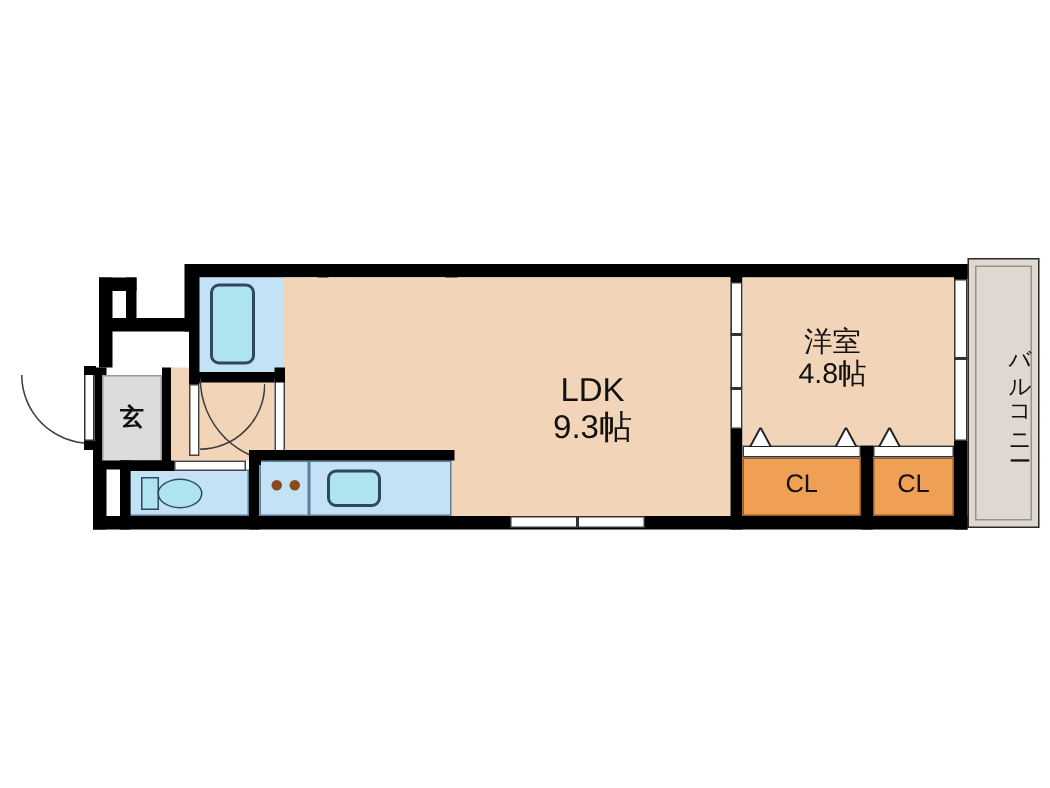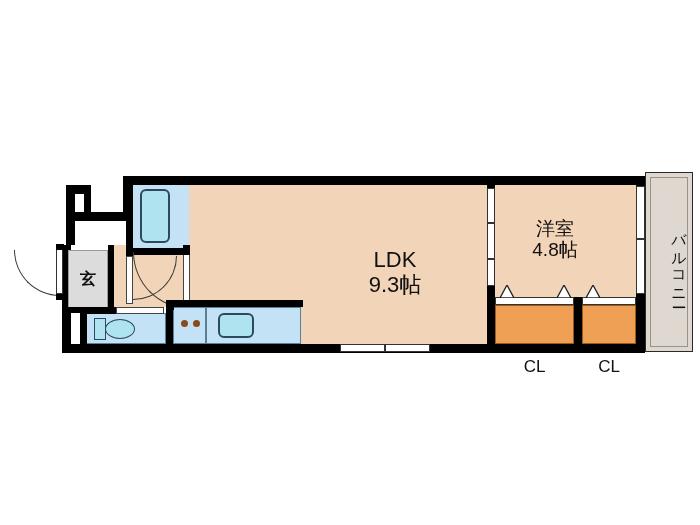--- a/index.html
+++ b/index.html
@@ -35,21 +35,21 @@
   .label {
     color: #111111;
     text-align: center;
     line-height: 1.12;
     white-space: pre-line;
     font-weight: 400;
     letter-spacing: 0px;
   }
   .lbl-ldk   { font-size: 22px; }
   .lbl-room  { font-size: 19px; }
-  .lbl-cl    { font-size: 17px; margin-top: 44px; }
+  .lbl-cl    { font-size: 17px; }
   .lbl-small { font-size: 13px; }
   .lbl-gen   { font-size: 16px; font-weight: 700; }
   .lbl-vert  {
     font-size: 15px;
     writing-mode: vertical-rl;
     text-orientation: upright;
     letter-spacing: 2px;
   }
 
   

